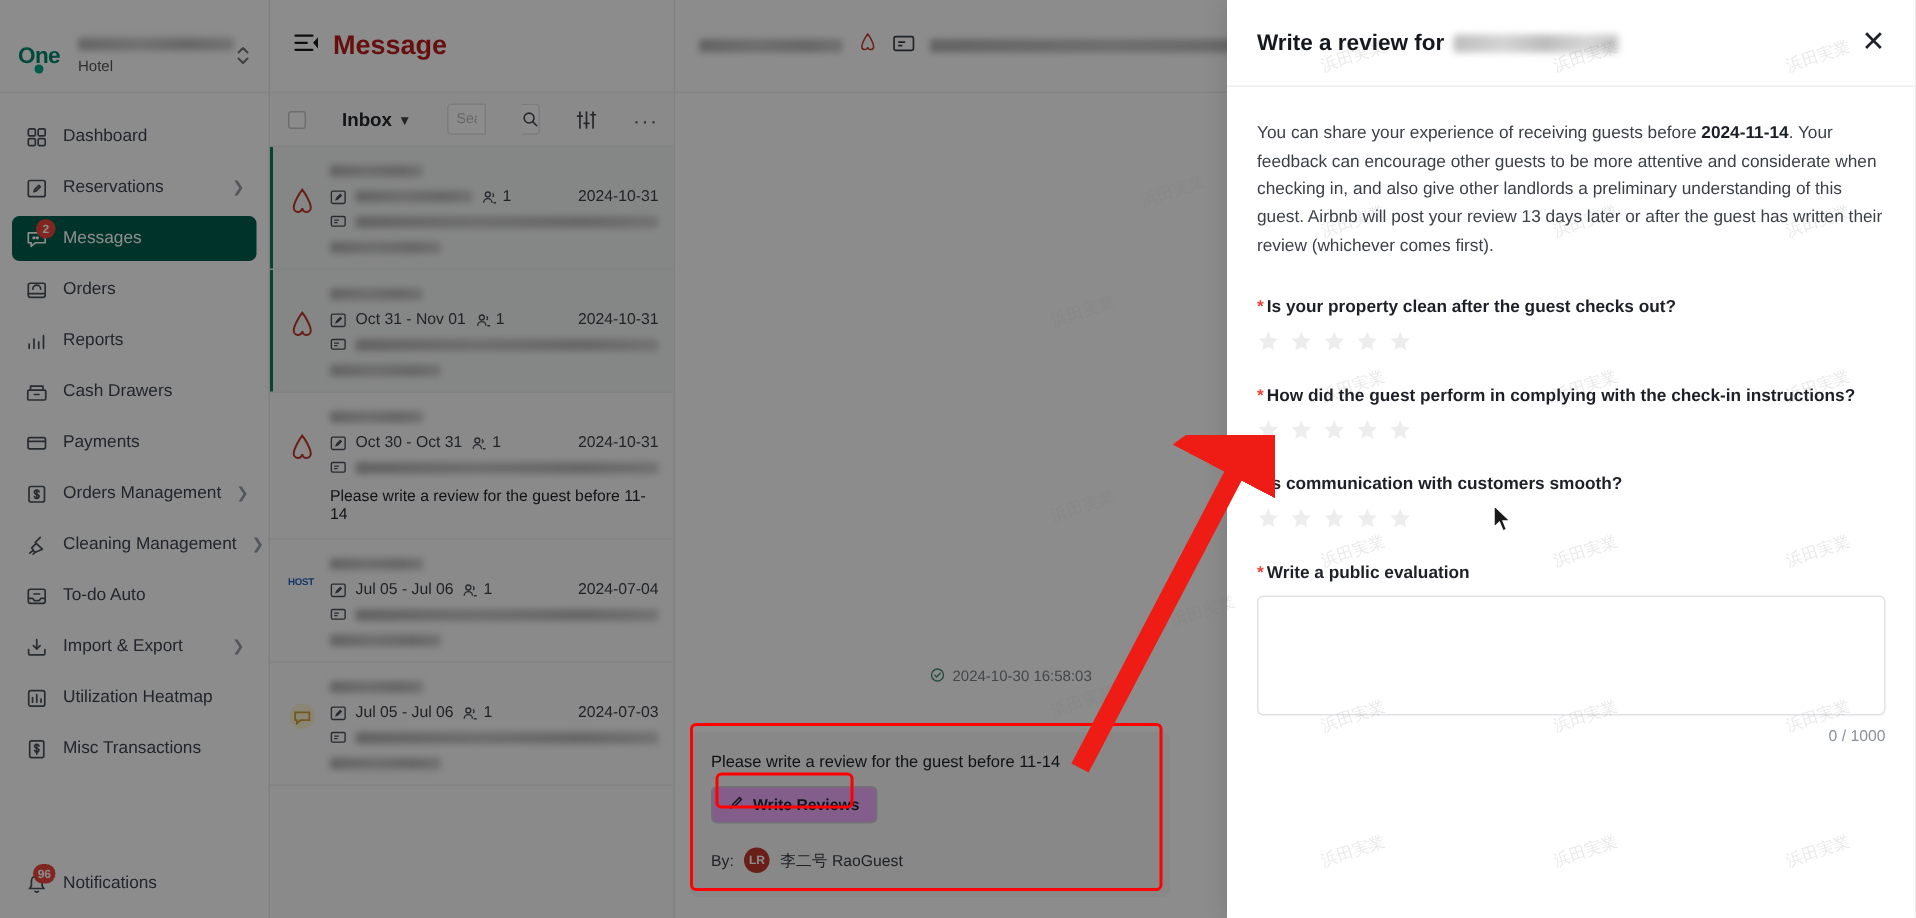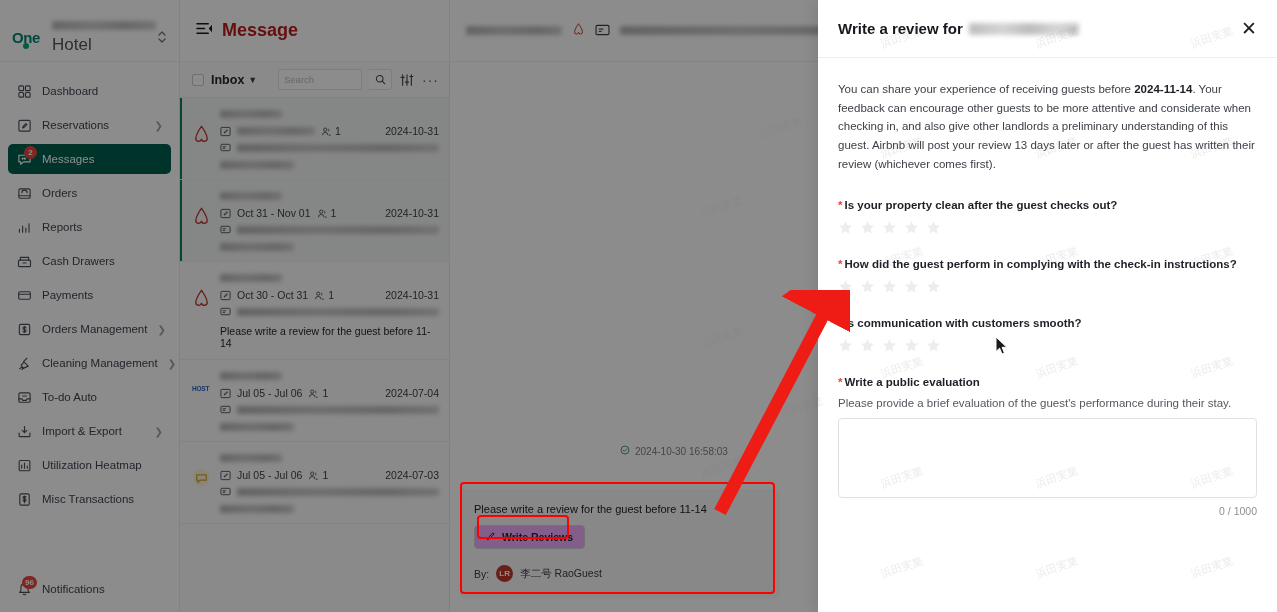--- a/index.html
+++ b/index.html
@@ -37,21 +37,21 @@
   .brand-logo .dot {
     position: absolute; left: 11px; top: 13px;
     width: 6px; height: 6px; border-radius: 50%; background: #00A884;
   }
   .brand-text { flex: 1; min-width: 0; }
   .brand-name {
     height: 9px; width: 104px; border-radius: 2px;
     background: linear-gradient(90deg,#b9b9b9,#cfcfcf 40%,#bdbdbd 70%,#d2d2d2);
     filter: blur(2.2px); margin-bottom: 5px;
   }
-  .brand-sub { font-size: 17px; color: #555; }
+  .brand-sub { font-size: 10px; color: #555; }
   .brand-switch { color: #888; font-size: 13px; line-height: 1; }
 
   .nav { padding: 14px 8px 0 8px; }
   .nav-item {
     display: flex; align-items: center; gap: 10px;
     height: 30px; padding: 0 8px; margin-bottom: 4px;
     border-radius: 5px; cursor: pointer;
     font-size: 11.5px; color: #3f4550;
   }
   .nav-item.active { background: #00604E; color: #ffffff; }
@@ -77,21 +77,21 @@
     position: absolute; left: 180px; top: 0; width: 270px; height: 612px;
     background: #fbfbfb; border-right: 1px solid #ececec; z-index: 5;
   }
   .msg-title-bar {
     display: flex; align-items: center; gap: 9px;
     height: 62px; padding: 0 16px; background: #ffffff;
     border-bottom: 1px solid #f0f0f0;
   }
   .msg-title { font-size: 18px; font-weight: 700; color: #b91c1c; }
   .list-toolbar {
-    display: flex; align-items: center; gap: 7px;
+    display: flex; align-items: center; gap: 24px;
     height: 36px; padding: 0 10px 0 12px; background:#fbfbfb;
     border-bottom: 1px solid #ededed;
   }
   .chk {
     width: 12px; height: 12px; border: 1px solid #c6c8cc;
     border-radius: 2px; background: #fff; flex: 0 0 12px;
   }
   .inbox-sel {
     display: flex; align-items: center; gap: 4px;
     font-size: 12.5px; font-weight: 700; color: #23262c; cursor: pointer;
@@ -818,21 +818,20 @@
                 <path d="M10 1.4 L12.5 7 L18.6 7.7 L14.1 11.9 L15.3 18 L10 15 L4.7 18 L5.9 11.9 L1.4 7.7 L7.5 7 Z" fill="#ededed"></path>
               </svg>
             </div>
           </div>
         </div>
 
       <div class="q-block">
         <div class="q-label">
           <span class="req">*</span><span>Write a public evaluation</span>
         </div>
-        <div class="eval-sub">Please provide a brief evaluation of the guest's performance during their stay.</div>
         <div class="ta-wrap">
           <textarea class="ta" placeholder="" style=""></textarea>
           <div class="ta-count">0 / 1000</div>
         </div>
       </div>
     </div>
   </div>
 
   <svg class="cursor" style="left:995px;top:336px" width="14" height="20" viewBox="0 0 14 20">
     <path d="M1,1 L1,15.5 L4.6,12.2 L7,18 L9.4,17 L7.1,11.3 L11.8,11.3 Z" fill="#1a1a1a" stroke="#ffffff" stroke-width="1"></path>

